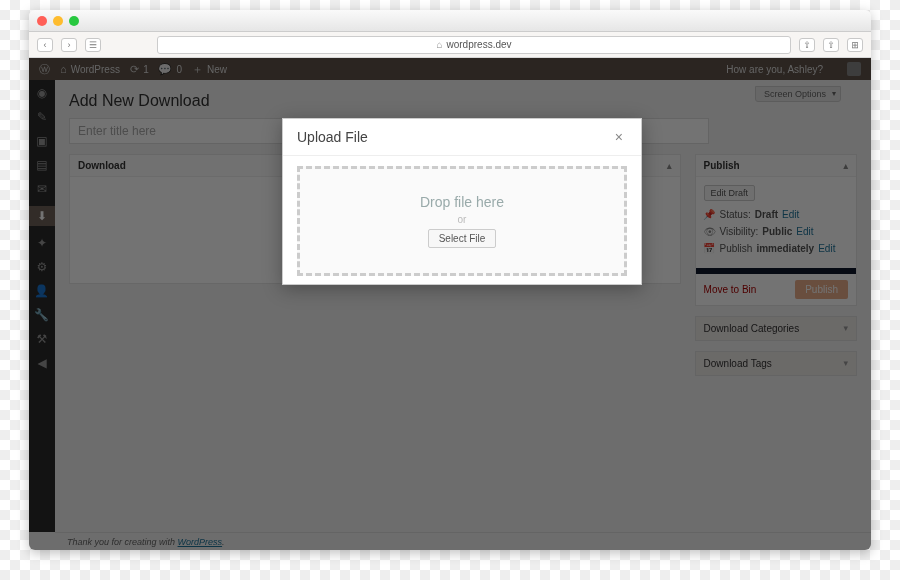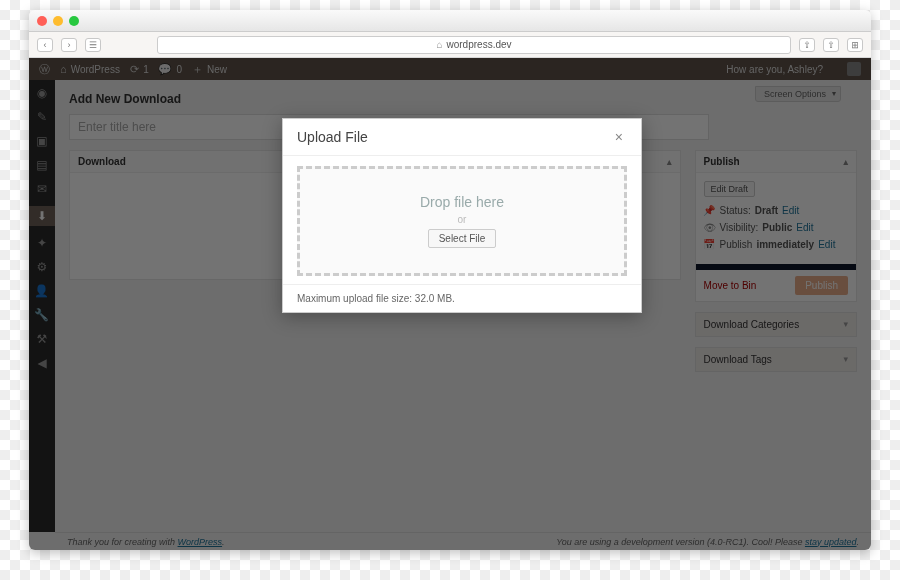--- a/index.html
+++ b/index.html
@@ -35,21 +35,21 @@
 
 
 .leftrail{position:absolute;left:0;top:22px;bottom:18px;width:26px;background:#2b2b2b;display:flex;flex-direction:column;align-items:center;padding-top:6px;gap:10px}
 .leftrail .ri{width:14px;height:14px;color:#999;font-size:12px;display:flex;align-items:center;justify-content:center}
 .leftrail .ri.active{background:#6f625a;width:100%;height:20px;color:#fff}
 
 
 .main{position:absolute;left:26px;right:0;top:22px;bottom:18px;background:#f1f1f1;padding:12px 14px;}
 .screen-opts{position:absolute;right:30px;top:6px;font-size:9px;color:#666;background:#e4e4e4;border:1px solid #ccc;border-radius:0 0 3px 3px;padding:2px 14px 2px 8px}
 .screen-opts:after{content:"▾";position:absolute;right:4px;top:2px;font-size:8px}
-h1.page-title{font-size:12px;font-weight:700;color:#333;margin-bottom:8px}
+h1.page-title{font-size:16px;font-weight:400;color:#333;margin-bottom:8px}
 .title-input{width:640px;height:26px;background:#fff;border:1px solid #ddd;padding:0 8px;color:#aaa;display:flex;align-items:center;font-size:12px}
 
 .cols{display:flex;gap:14px;margin-top:10px}
 .col-left{width:640px}
 .col-right{width:170px;display:flex;flex-direction:column;gap:10px}
 
 .metabox{background:#fff;border:1px solid #e5e5e5}
 .metabox .mb-head{background:#fafafa;border-bottom:1px solid #eee;padding:5px 8px;font-size:10px;font-weight:bold;display:flex;align-items:center;color:#333}
 .mb-head .tog{margin-left:auto;color:#888;font-size:9px}
 .mb-body{padding:8px;font-size:10px;color:#555}
@@ -211,35 +211,31 @@
               <span class="tog">▾</span>
             </div>
           </div>
         </div>
       </div>
 
       <div class="wp-footer">
         <span>
           <span>Thank you for creating with </span><a href="#">WordPress</a>.
         </span>
-        <span class="fr">
-          <span>You are using a development version (4.0-RC1). Cool! Please </span><a href="#">stay updated</a>.
-        </span>
       </div>
 
       <div class="dim"></div>
 
       <div class="modal">
         <div class="modal-head">
           <span class="modal-title">Upload File</span>
           <span class="modal-close">×</span>
         </div>
         <div class="dropzone">
           <div class="dz-main">Drop file here</div>
           <div class="dz-or">or</div>
           <button class="dz-btn">Select File</button>
         </div>
-        <div class="modal-foot">Maximum upload file size: 32.0 MB.</div>
       </div>
 
     </div>
   </div>
 </div>
 
 </body></html>

